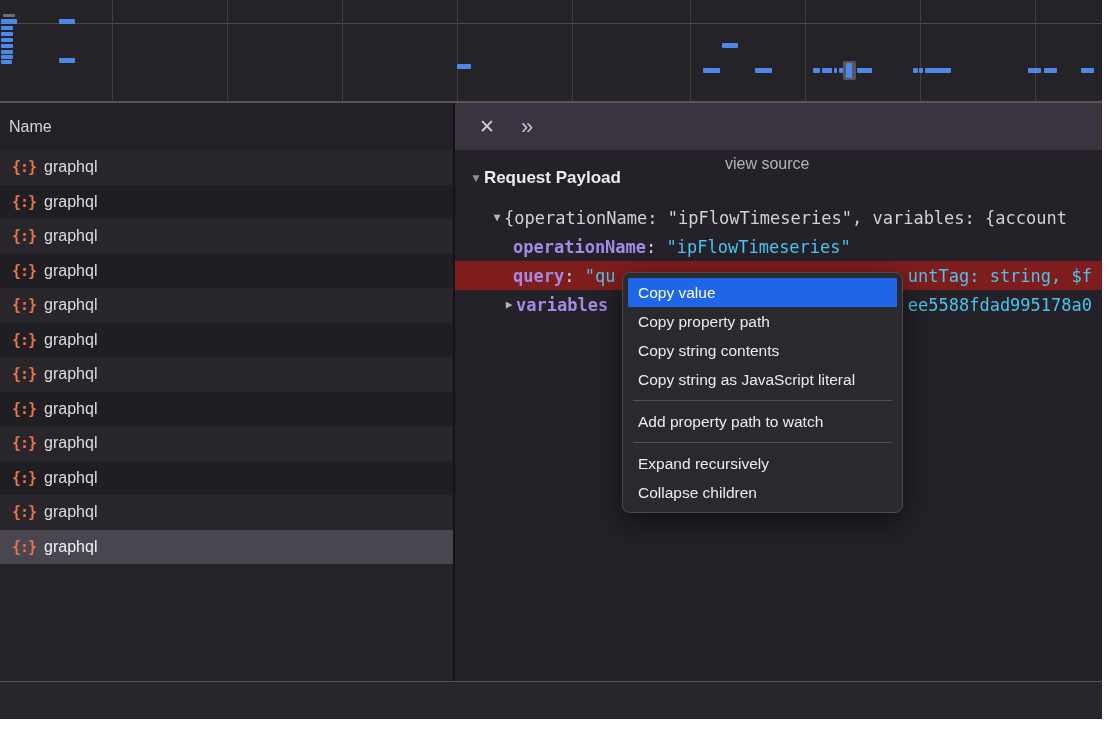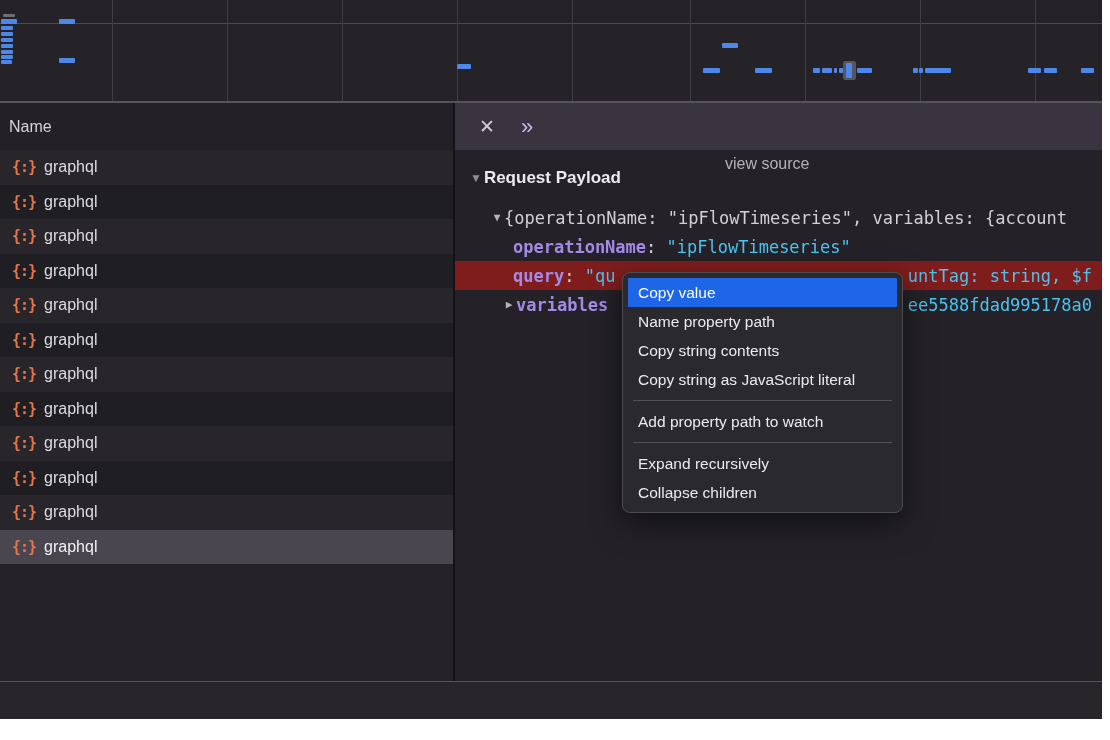--- a/index.html
+++ b/index.html
@@ -204,21 +204,21 @@
     </div>
   </div>
 
   <div class="vdivider"></div>
   <div class="footer-line"></div>
   <div class="footer"></div>
   <div class="bottom-bar"></div>
 
   <div class="ctx-menu" id="ctx-menu">
       <div class="ctx-item hl">Copy value</div>
-      <div class="ctx-item">Name property path</div>
+      <div class="ctx-item">Copy property path</div>
       <div class="ctx-item">Copy string contents</div>
       <div class="ctx-item">Copy string as JavaScript literal</div>
       <div class="ctx-sep"></div>
       <div class="ctx-item">Add property path to watch</div>
       <div class="ctx-sep"></div>
       <div class="ctx-item">Expand recursively</div>
       <div class="ctx-item">Collapse children</div>
     </div>
 
 </div>

